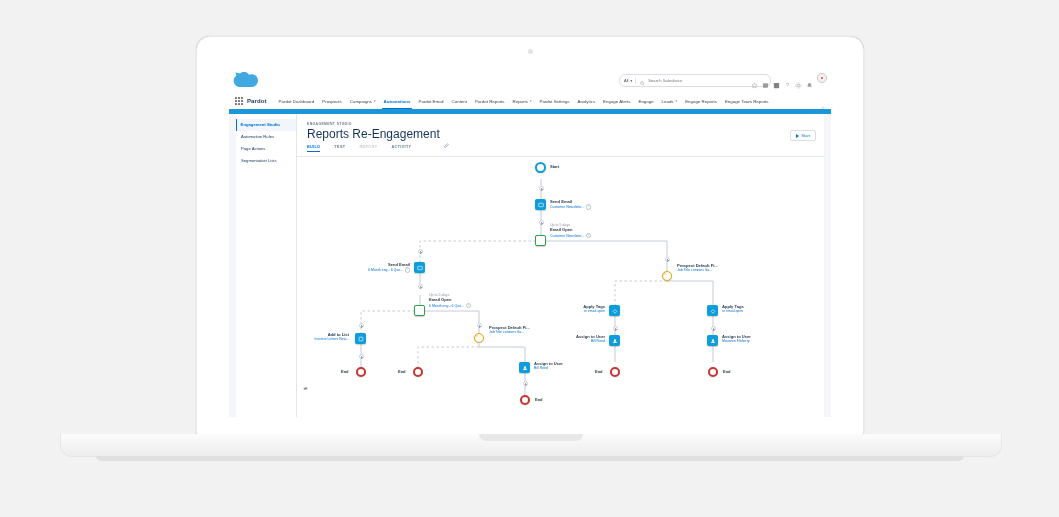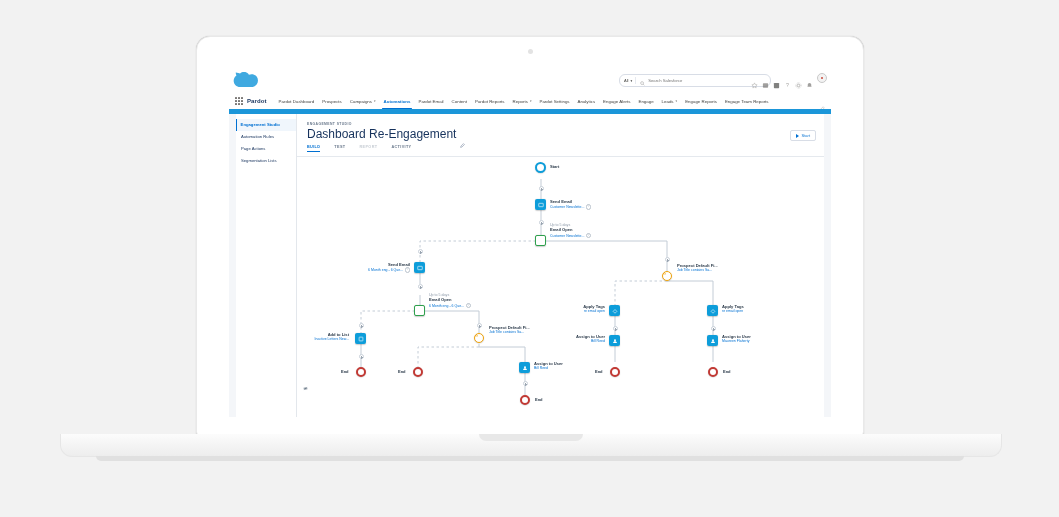--- a/index.html
+++ b/index.html
@@ -344,21 +344,21 @@
             <div class="side-item active"><span>Engagement Studio</span></div>
             <div class="side-item"><span>Automation Rules</span></div>
             <div class="side-item"><span>Page Actions</span></div>
             <div class="side-item"><span>Segmentation Lists</span></div>
           </div>
 
         <div class="content">
           <div class="crumb">ENGAGEMENT STUDIO</div>
 
           <div class="title-row">
-            <div class="ptitle">Dashboard Re-Engagement</div>
+            <div class="ptitle">Reports Re-Engagement</div>
             <span class="pencil">
               <svg width="5" height="5" viewBox="0 0 16 16">
                   <path d="M11 2l3 3-8 8-4 1 1-4z" fill="none" stroke="#16325c" stroke-width="1.5"></path>
                 </svg>
             </span>
           </div>
 
           <div class="tabs" id="tabs">
               <div class="tab active"><span>BUILD</span></div>
               <div class="tab"><span>TEST</span></div>

